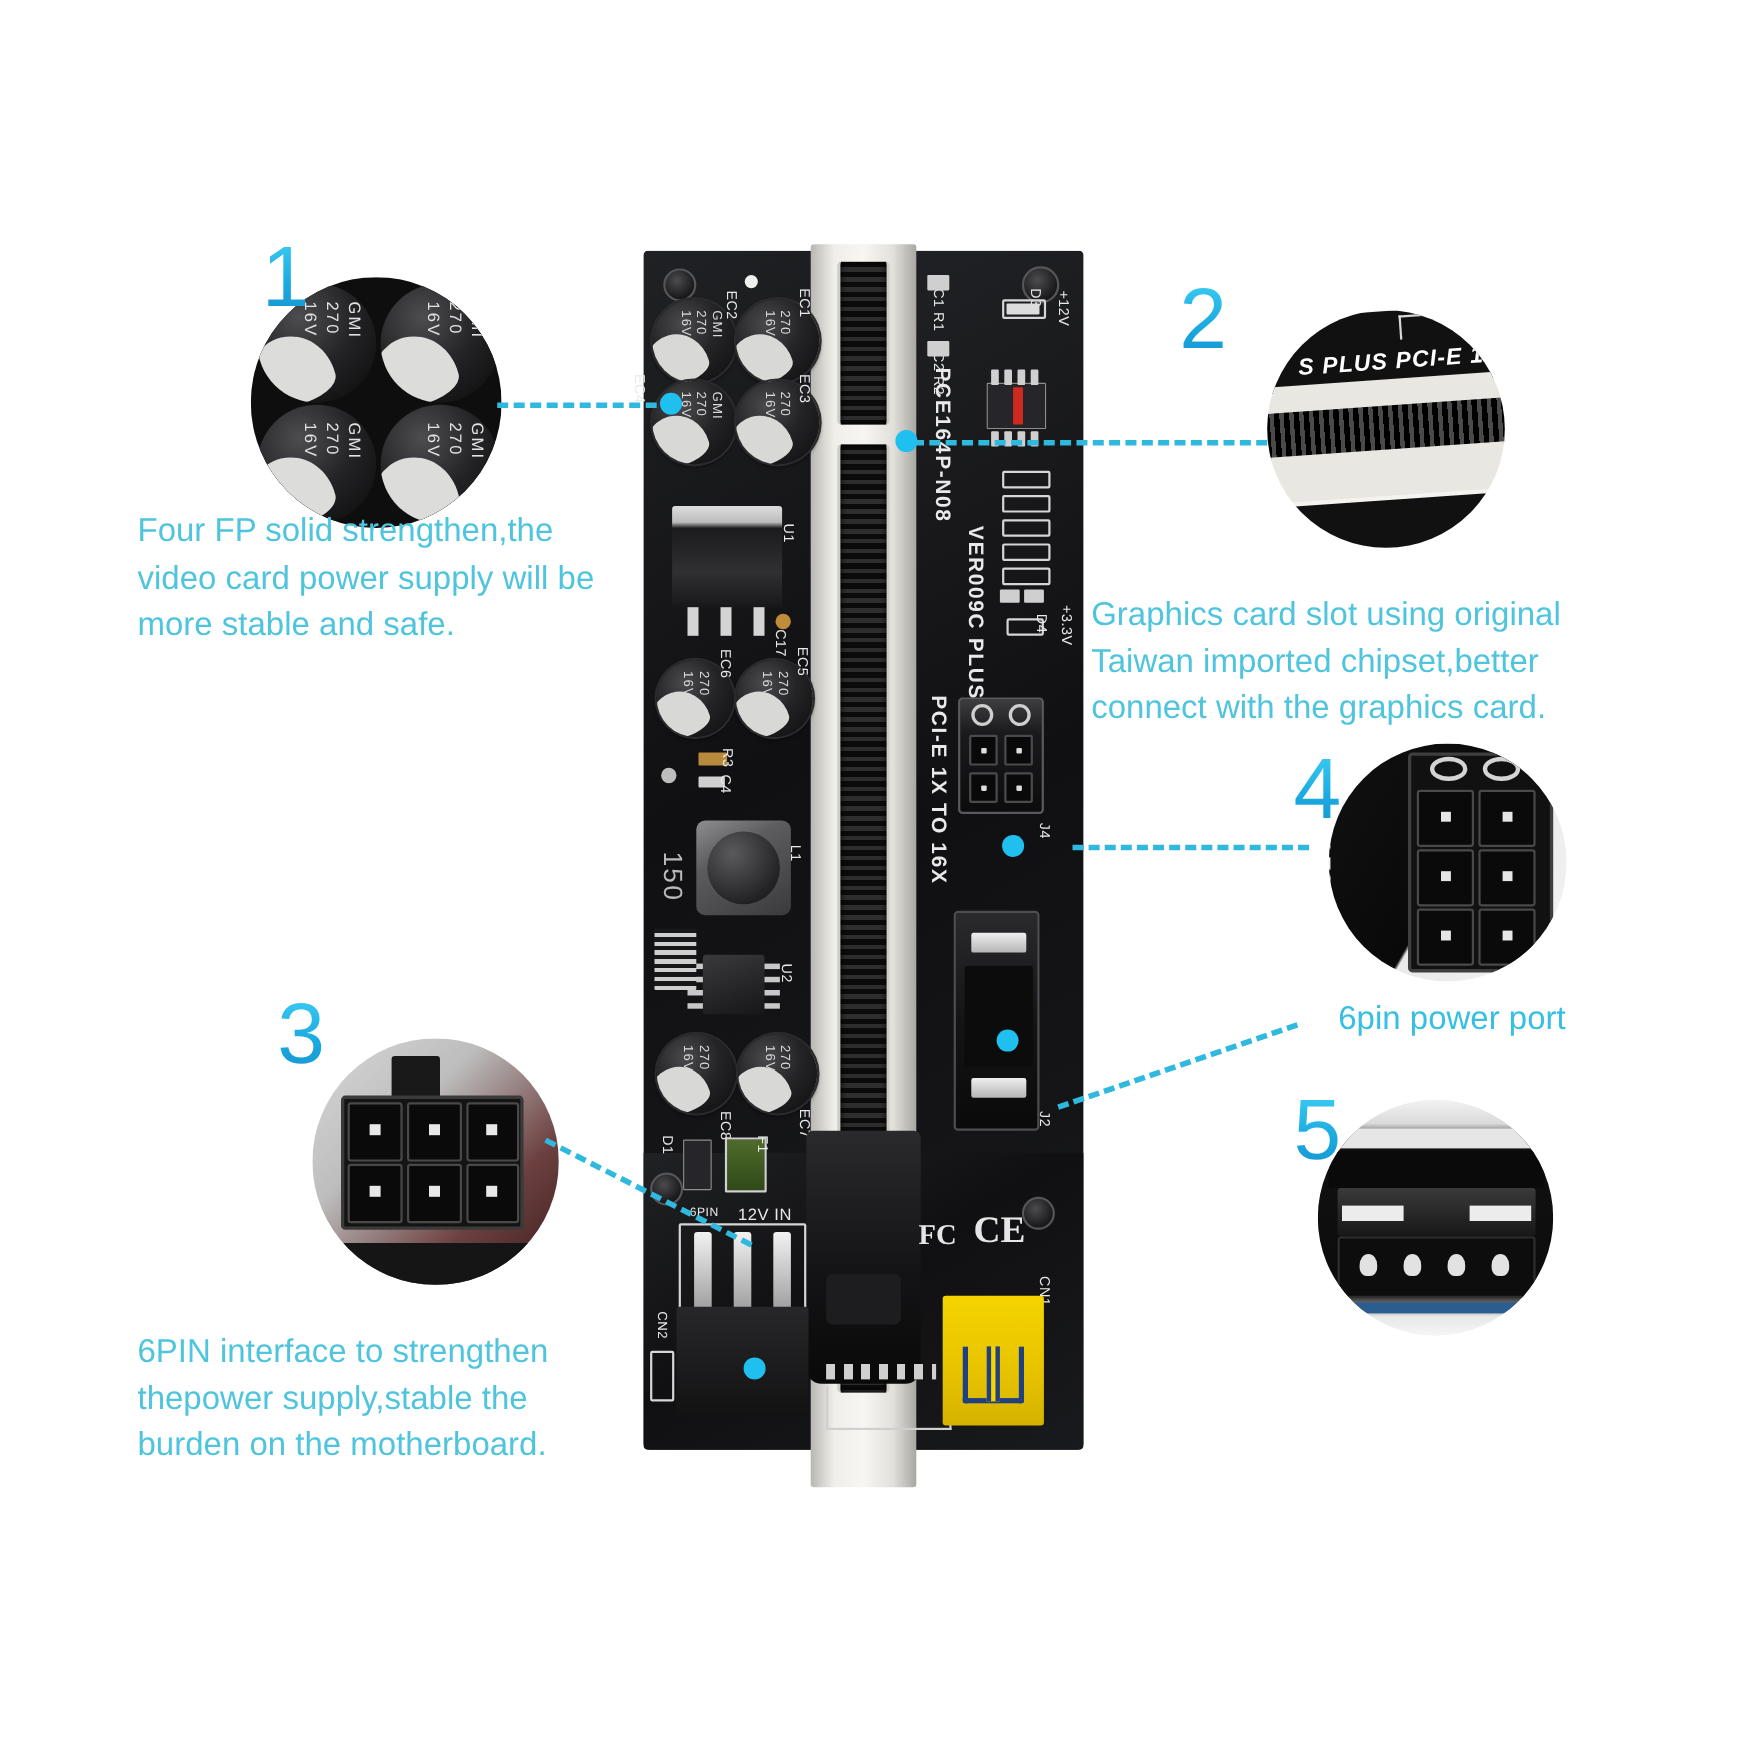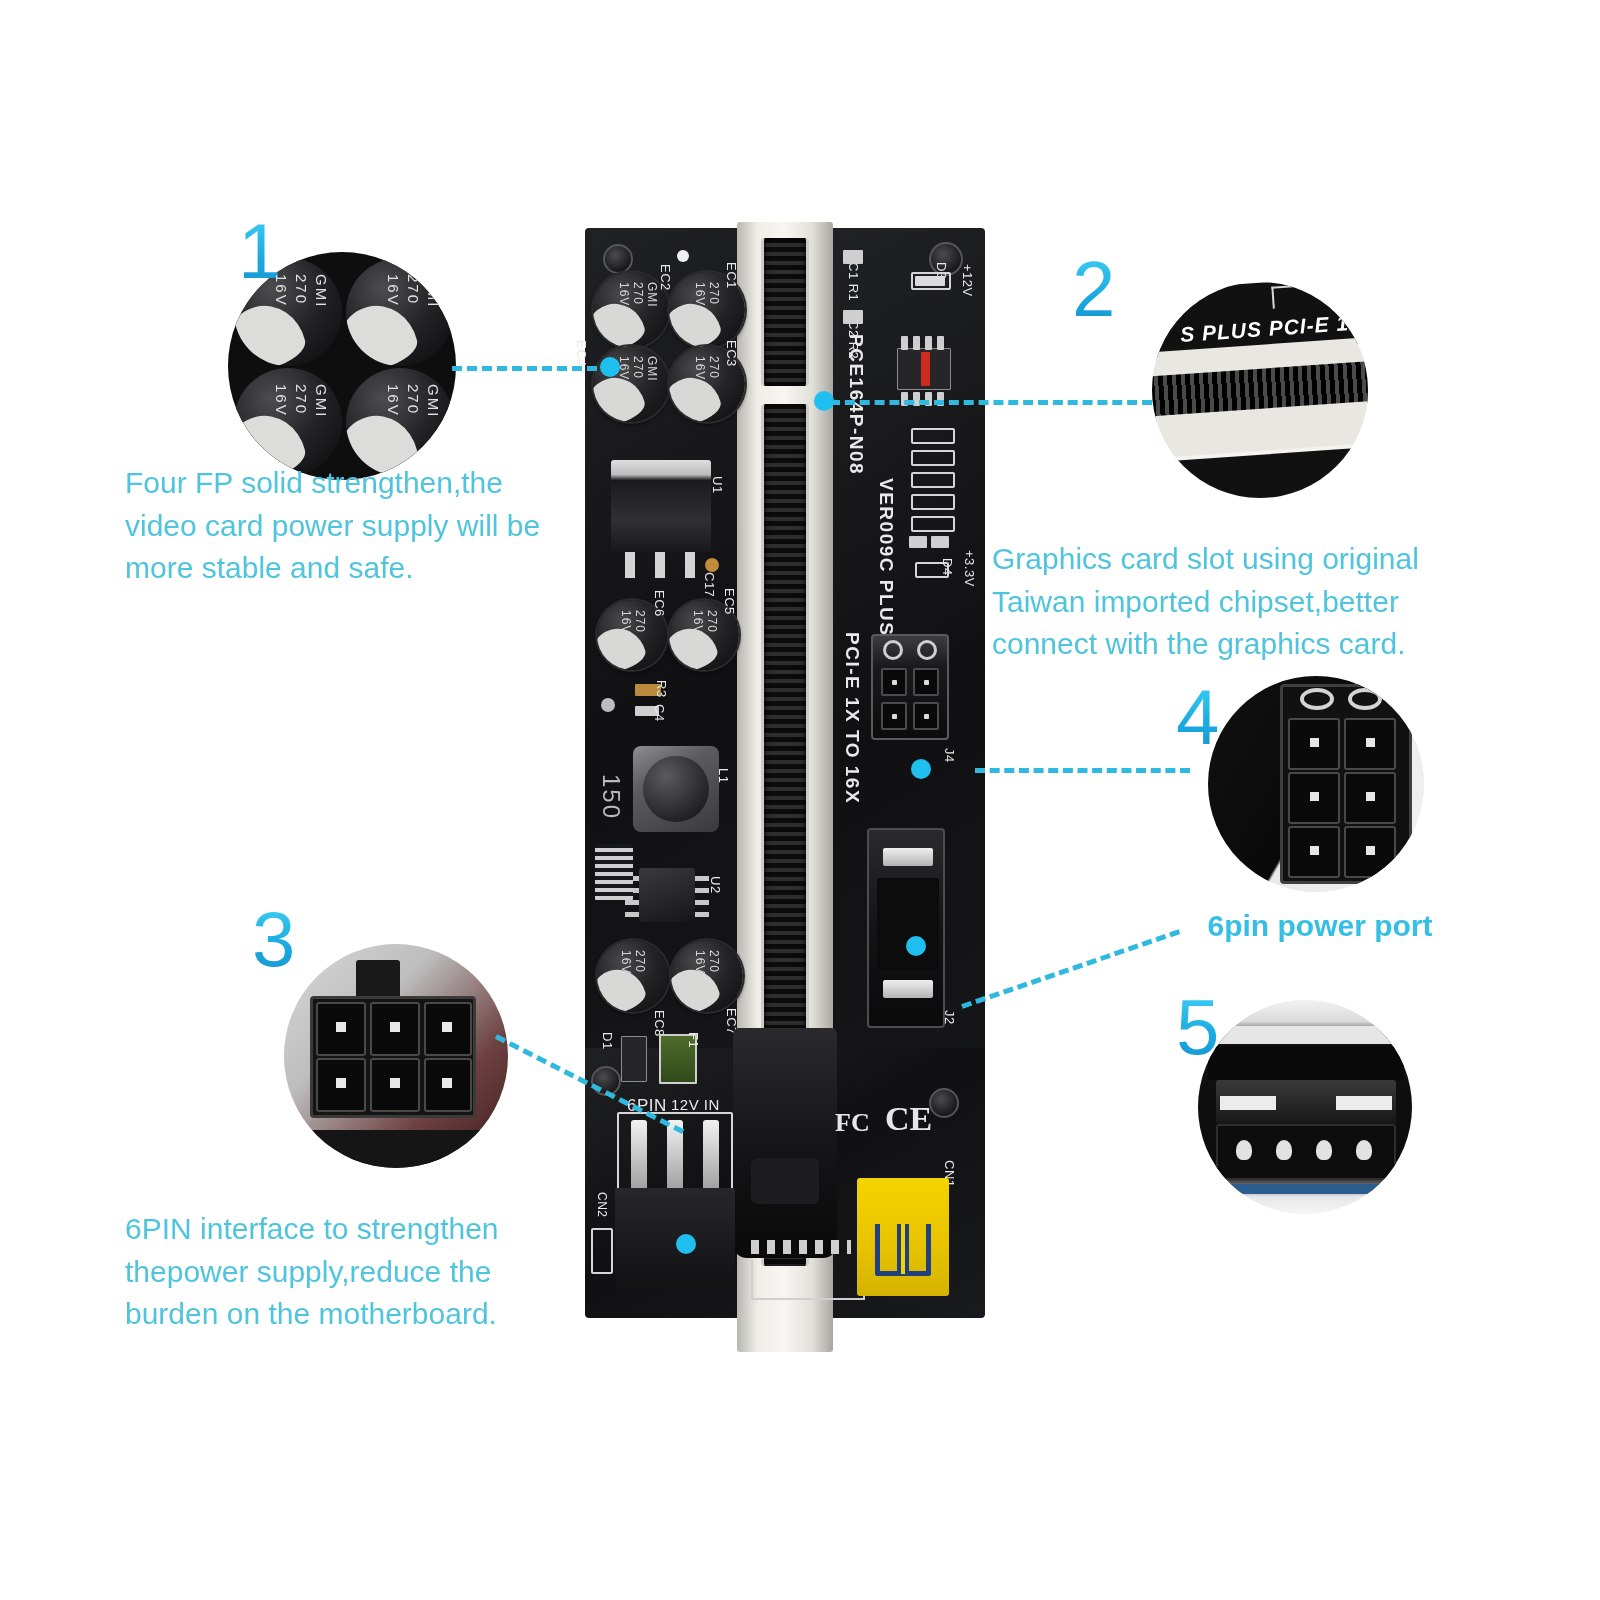--- a/index.html
+++ b/index.html
@@ -353,21 +353,21 @@
     <div class="silk rot" style="left:372px;top:782px;">J2</div>
 
     <div class="clip"></div>
 
     <div class="smd dark" style="left:36px;top:808px;width:26px;height:46px;"></div>
     <div class="silk rot" style="left:30px;top:804px;">D1</div>
     <div class="smd" style="left:74px;top:806px;width:38px;height:50px;background:linear-gradient(180deg,#4f6b2c,#2f4a18);border:2px solid #cfcfcf;"></div>
     <div class="silk rot" style="left:116px;top:804px;">F1</div>
     <div class="hole-pcb" style="left:6px;top:838px;width:30px;height:30px;"></div>
 
-    <div class="silk" style="left:42px;top:868px;font-size:17px;text-align:center;">6PIN</div>
+    <div class="silk" style="left:42px;top:868px;font-size:11px;text-align:center;">6PIN</div>
     <div class="silk" style="left:86px;top:868px;font-size:15px;">12V IN</div>
 
     <div class="pad" style="left:32px;top:884px;width:116px;height:82px;"></div>
     <div class="smd" style="left:46px;top:892px;width:16px;height:72px;background:linear-gradient(180deg,#f2f2f2,#9d9d9d);border-radius:3px;"></div>
     <div class="smd" style="left:82px;top:892px;width:16px;height:72px;background:linear-gradient(180deg,#f2f2f2,#9d9d9d);border-radius:3px;"></div>
     <div class="smd" style="left:118px;top:892px;width:16px;height:72px;background:linear-gradient(180deg,#f2f2f2,#9d9d9d);border-radius:3px;"></div>
     <div style="position:absolute;left:30px;top:960px;width:120px;height:100px;background:linear-gradient(180deg,#27272a,#121213);border-radius:3px;"></div>
     <div class="silk rot" style="left:24px;top:964px;font-size:12px;">CN2</div>
     <div class="pad" style="left:6px;top:1000px;width:22px;height:46px;"></div>
 
@@ -448,21 +448,21 @@
       <div style="position:absolute;left:52px;top:134px;width:10px;height:10px;background:#e8e8e8;"></div>
       <div style="position:absolute;left:106px;top:134px;width:10px;height:10px;background:#e8e8e8;"></div>
       <div style="position:absolute;left:158px;top:134px;width:10px;height:10px;background:#e8e8e8;"></div>
       <div style="position:absolute;left:0;top:186px;width:224px;height:40px;background:#151515;"></div>
     </div>
   </div>
   <div class="cnum" style="left:252px;top:900px;">3</div>
   <div class="lead" style="left:496px;top:1034px;width:210px;transform:rotate(27deg);"></div>
   <div class="dot" style="left:676px;top:1234px;"></div>
   <div class="ctext" style="left:125px;top:1208px;width:470px;">6PIN interface to strengthen
-thepower supply,reduce the
+thepower supply,stable the
 burden on the motherboard.</div>
 
   <div class="bubble" style="left:1208px;top:676px;width:216px;height:216px;">
     <div class="bimg" style="background:linear-gradient(120deg,#111 0%,#090909 52%,#e9e9e9 53%,#f3f3f3 100%);">
       <div style="position:absolute;left:4px;top:22px;width:96px;color:#f0f0f0;font-size:19px;font-weight:bold;font-style:italic;letter-spacing:1px;transform:rotate(90deg);transform-origin:0 0;white-space:nowrap;">CI-E 1X TO 16X</div>
       <div style="position:absolute;left:72px;top:8px;width:132px;height:200px;background:#111;border:3px solid #3f3f3f;border-radius:4px;"></div>
       <div style="position:absolute;left:92px;top:12px;width:34px;height:22px;border:4px solid #d4d4d4;border-radius:50%;"></div>
       <div style="position:absolute;left:140px;top:12px;width:34px;height:22px;border:4px solid #d4d4d4;border-radius:50%;"></div>
       <div class="b-conn-cell" style="left:80px; top:42px; width:52px;height:52px;"></div>
       <div class="b-conn-cell" style="left:136px;top:42px; width:52px;height:52px;"></div>
@@ -474,21 +474,21 @@
       <div style="position:absolute;left:158px;top:62px;width:9px;height:9px;background:#e6e6e6;"></div>
       <div style="position:absolute;left:102px;top:116px;width:9px;height:9px;background:#e6e6e6;"></div>
       <div style="position:absolute;left:158px;top:116px;width:9px;height:9px;background:#e6e6e6;"></div>
       <div style="position:absolute;left:102px;top:170px;width:9px;height:9px;background:#e6e6e6;"></div>
       <div style="position:absolute;left:158px;top:170px;width:9px;height:9px;background:#e6e6e6;"></div>
     </div>
   </div>
   <div class="cnum" style="left:1176px;top:678px;">4</div>
   <div class="lead" style="left:975px;top:768px;width:215px;"></div>
   <div class="dot" style="left:911px;top:759px;"></div>
-  <div class="clabel" style="left:1120px;top:906px;width:400px;font-weight:bold;">6pin power port</div>
+  <div class="clabel" style="left:1120px;top:906px;width:400px;">6pin power port</div>
 
   <div class="bubble" style="left:1198px;top:1000px;width:214px;height:214px;">
     <div class="bimg" style="background:linear-gradient(180deg,#f2f2f2 0%,#dadada 10%,#111 18%,#0c0c0c 82%,#e8e8e8 92%,#f5f5f5 100%);">
       <div style="position:absolute;left:10px;top:26px;width:196px;height:18px;background:#e6e6e6;"></div>
       <div style="position:absolute;left:10px;top:46px;width:196px;height:34px;background:#0a0a0a;"></div>
       <div style="position:absolute;left:18px;top:80px;width:180px;height:44px;background:linear-gradient(180deg,#3a3a3a,#171717);border-radius:3px;"></div>
       <div style="position:absolute;left:22px;top:96px;width:56px;height:14px;background:#ececec;"></div>
       <div style="position:absolute;left:138px;top:96px;width:56px;height:14px;background:#ececec;"></div>
       <div style="position:absolute;left:18px;top:124px;width:180px;height:56px;background:#0d0d0d;border:2px solid #2e2e2e;border-radius:3px;"></div>
       <div style="position:absolute;left:38px;top:140px;width:16px;height:20px;background:#e2e2e2;border-radius:50% 50% 40% 40%;"></div>

